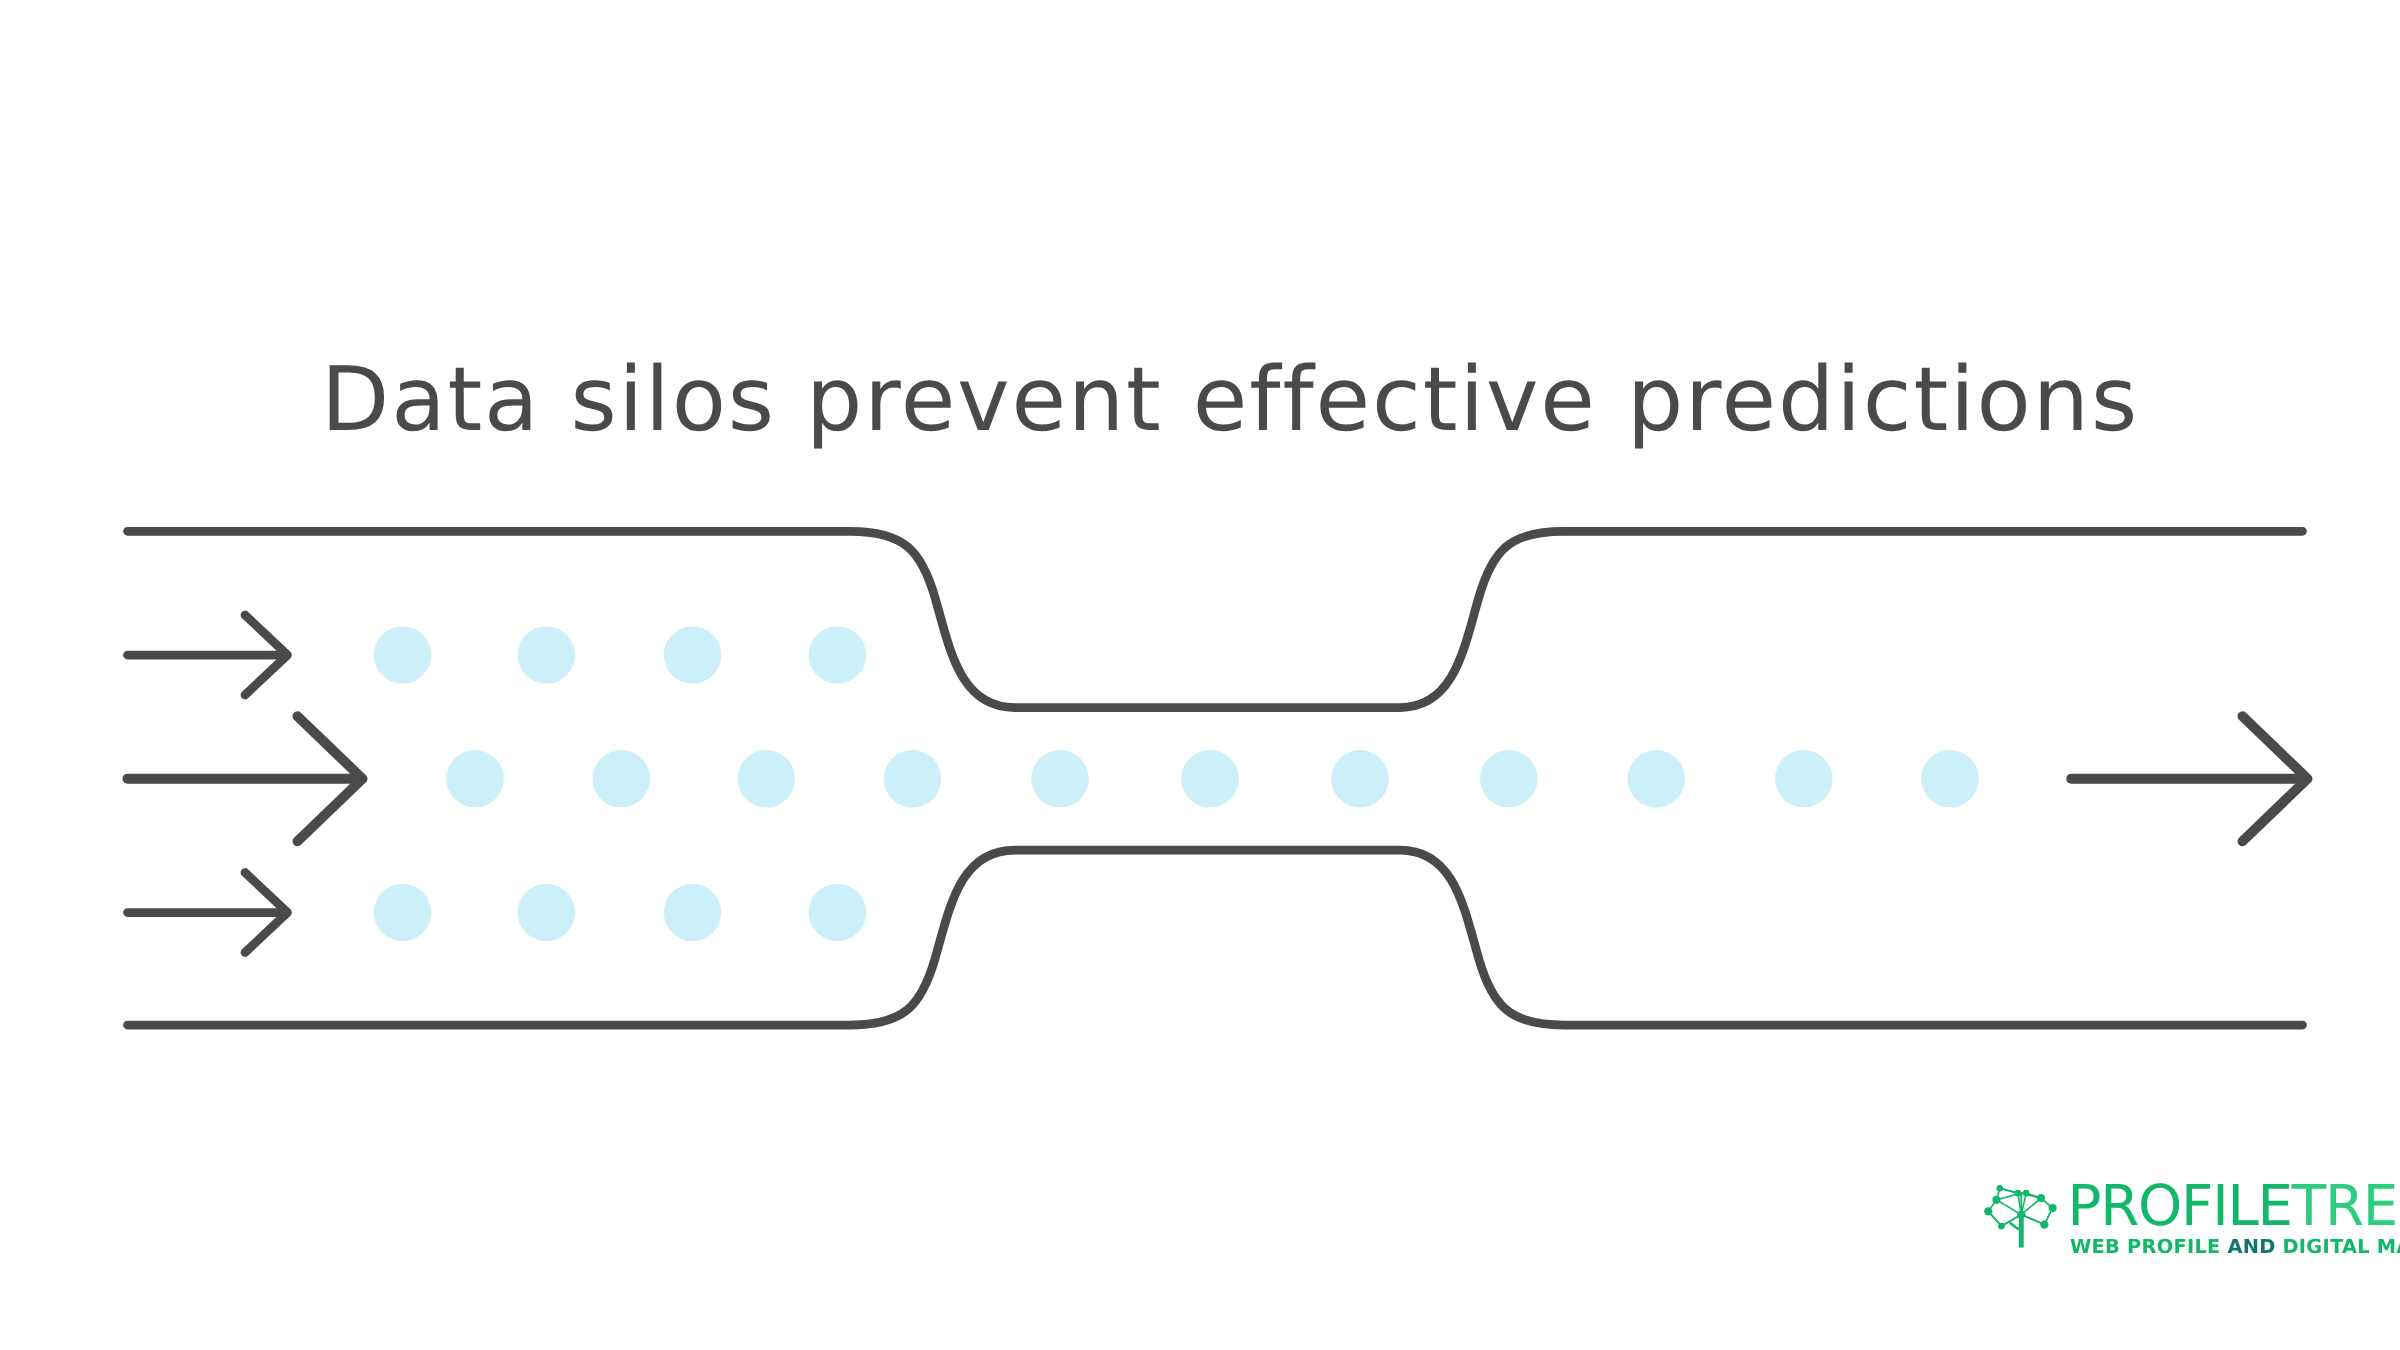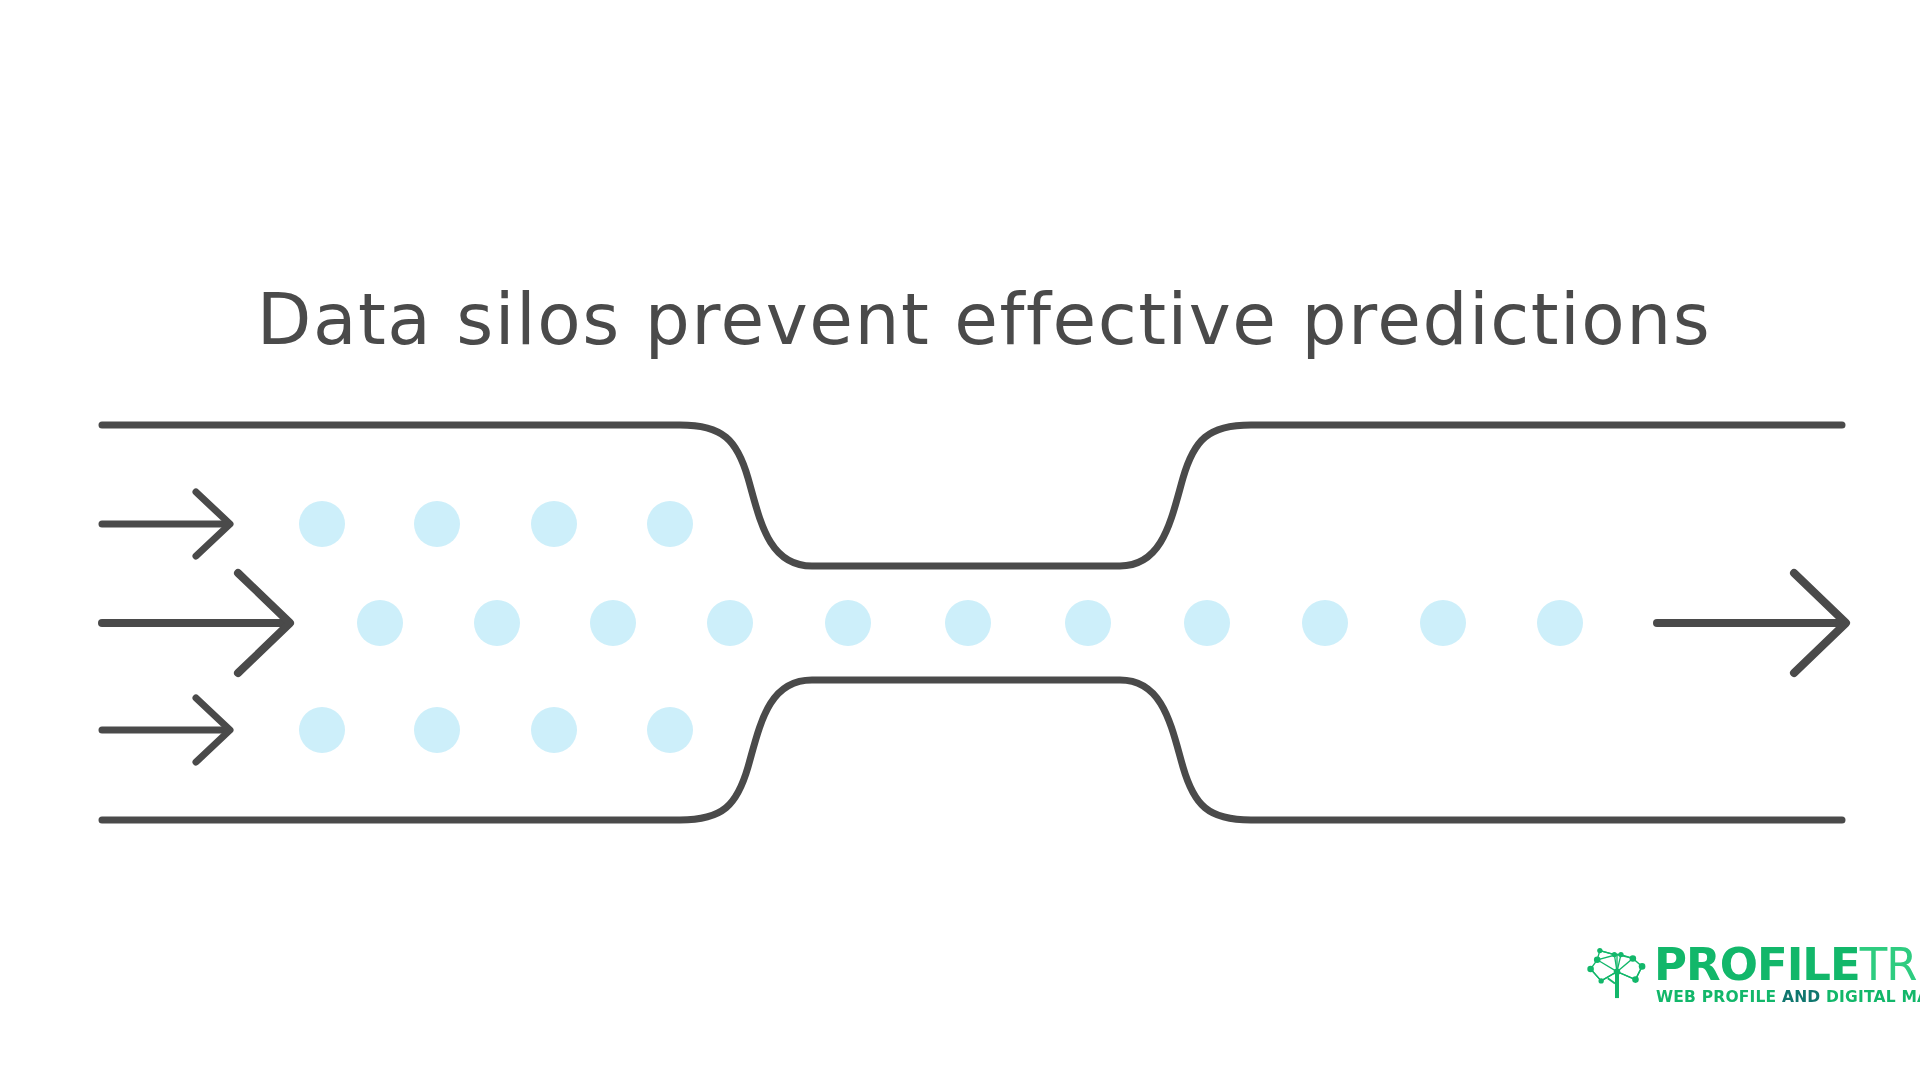--- a/index.html
+++ b/index.html
@@ -69,21 +69,21 @@
     left: 70px;
     top: 4px;
     height: 46px;
     line-height: 46px;
     white-space: nowrap;
     font-family: "DejaVu Sans", sans-serif;
     font-size: 45px;
     letter-spacing: -1px;
   }
   .wm-bold {
-    font-weight: bold;
+    font-weight: normal;
     color: #12b76a;
     text-align: right;
   }
   .wm-light {
     font-weight: 400;
     color: #2ecc80;
   }
   #logo-tagline {
     position: absolute;
     left: 72px;

